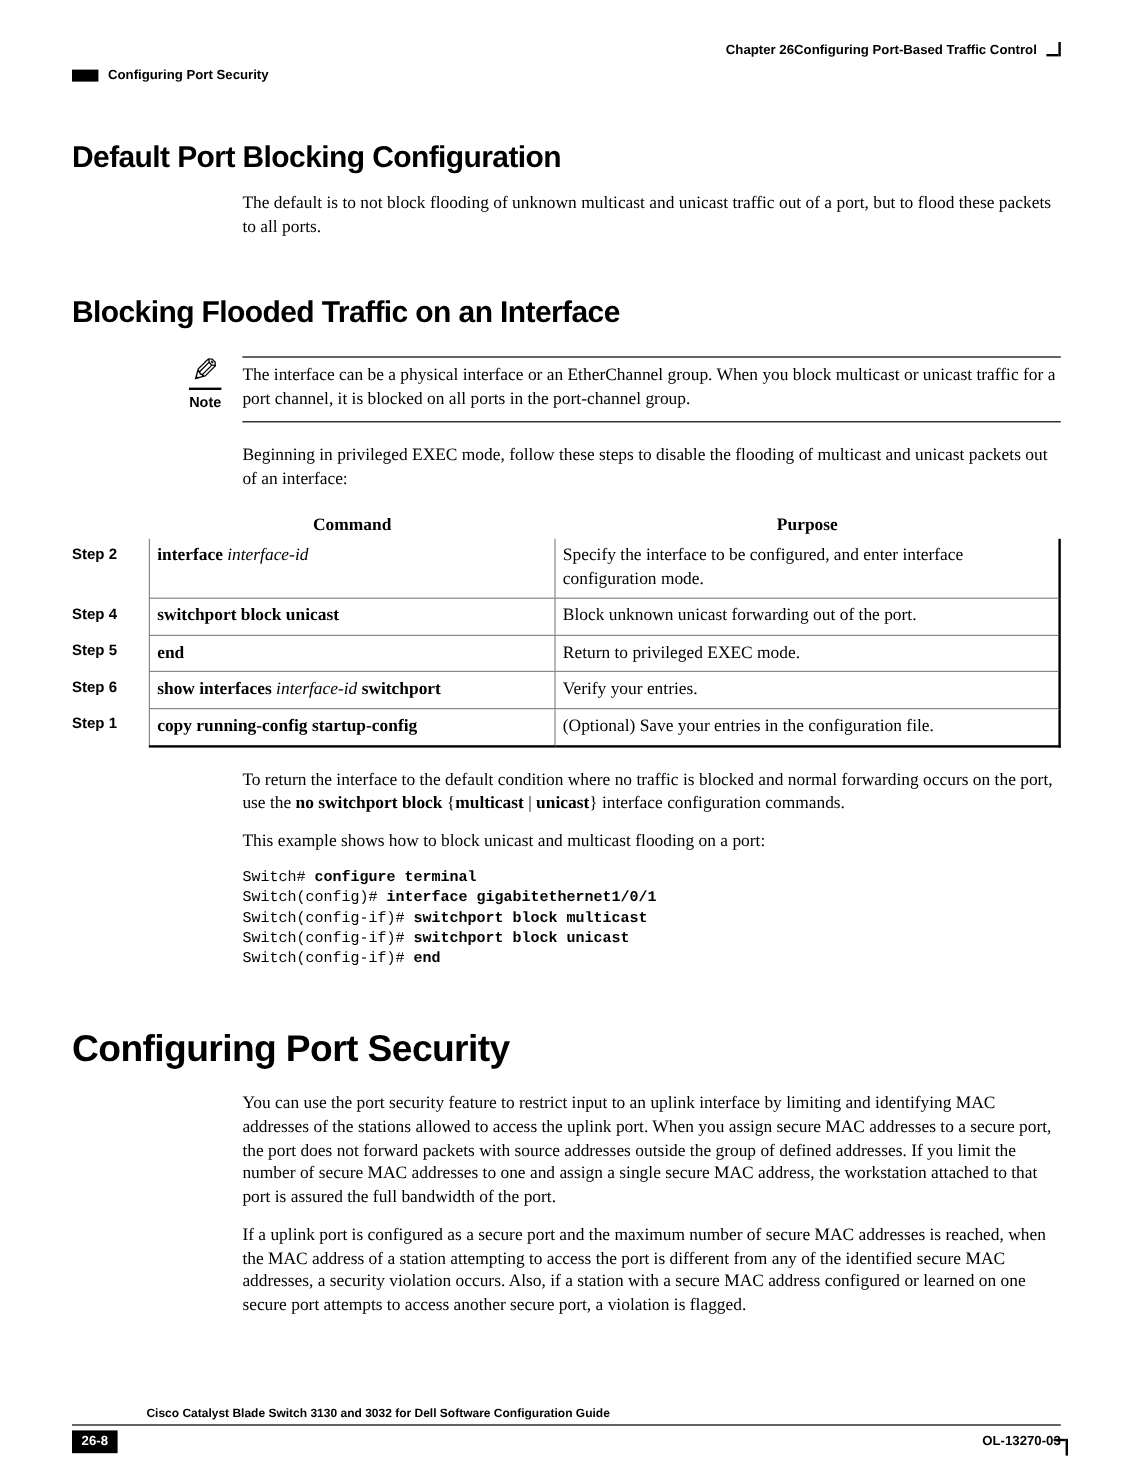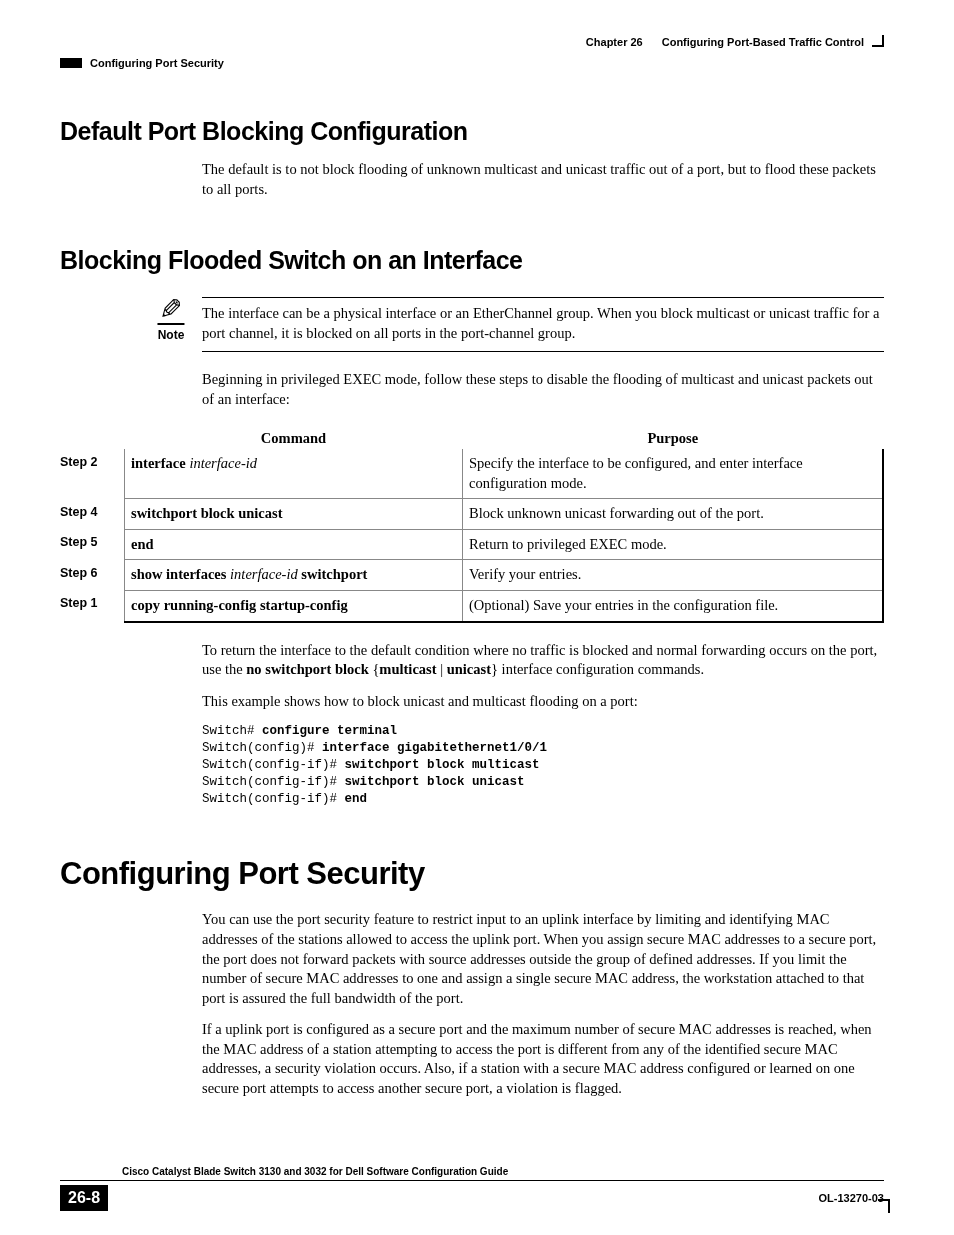--- a/index.html
+++ b/index.html
@@ -21,21 +21,21 @@
     padding: 35px 70px 20px 60px;
   }
   .running-header {
     display: flex;
     justify-content: flex-end;
     font-family: Arial, Helvetica, sans-serif;
     font-weight: bold;
     font-size: 11px;
     border-bottom: none;
   }
-  .running-header .chapnum { margin-right: 19px; }
+  .running-header .chapnum { margin-right: 0; }
   .running-header-row2 {
     display: flex;
     justify-content: space-between;
     align-items: center;
     font-family: Arial, Helvetica, sans-serif;
     font-weight: bold;
     font-size: 11px;
     margin-top: 6px;
   }
   .black-bar {
@@ -145,21 +145,21 @@
     display: flex;
     justify-content: space-between;
     align-items: center;
     margin-top: 4px;
   }
   .page-badge {
     background: #000;
     color: #fff;
     font-family: Arial, Helvetica, sans-serif;
     font-weight: bold;
-    font-size: 16px;
+    font-size: 11px;
     padding: 2px 8px;
   }
   .footer-right {
     font-family: Arial, Helvetica, sans-serif;
     font-weight: bold;
     font-size: 11px;
   }
   .footer-tick-right {
     position: absolute;
     right: -6px;
@@ -196,21 +196,21 @@
       <span>Configuring Port Security</span>
     </div>
     <div></div>
   </div>
 
   <div class="h2">Default Port Blocking Configuration</div>
   <div class="body-indent">
     <p class="para">The default is to not block flooding of unknown multicast and unicast traffic out of a port, but to flood these packets to all ports.</p>
   </div>
 
-  <div class="h2">Blocking Flooded Switch on an Interface</div>
+  <div class="h2">Blocking Flooded Traffic on an Interface</div>
 
   <div class="note-block">
     <div class="note-icon-col">
       <span class="note-icon">✎</span>
       <div class="note-label">Note</div>
     </div>
     <div class="note-text">The interface can be a physical interface or an EtherChannel group. When you block multicast or unicast traffic for a port channel, it is blocked on all ports in the port-channel group.</div>
   </div>
 
   <div class="body-indent" style="margin-top:18px;">

